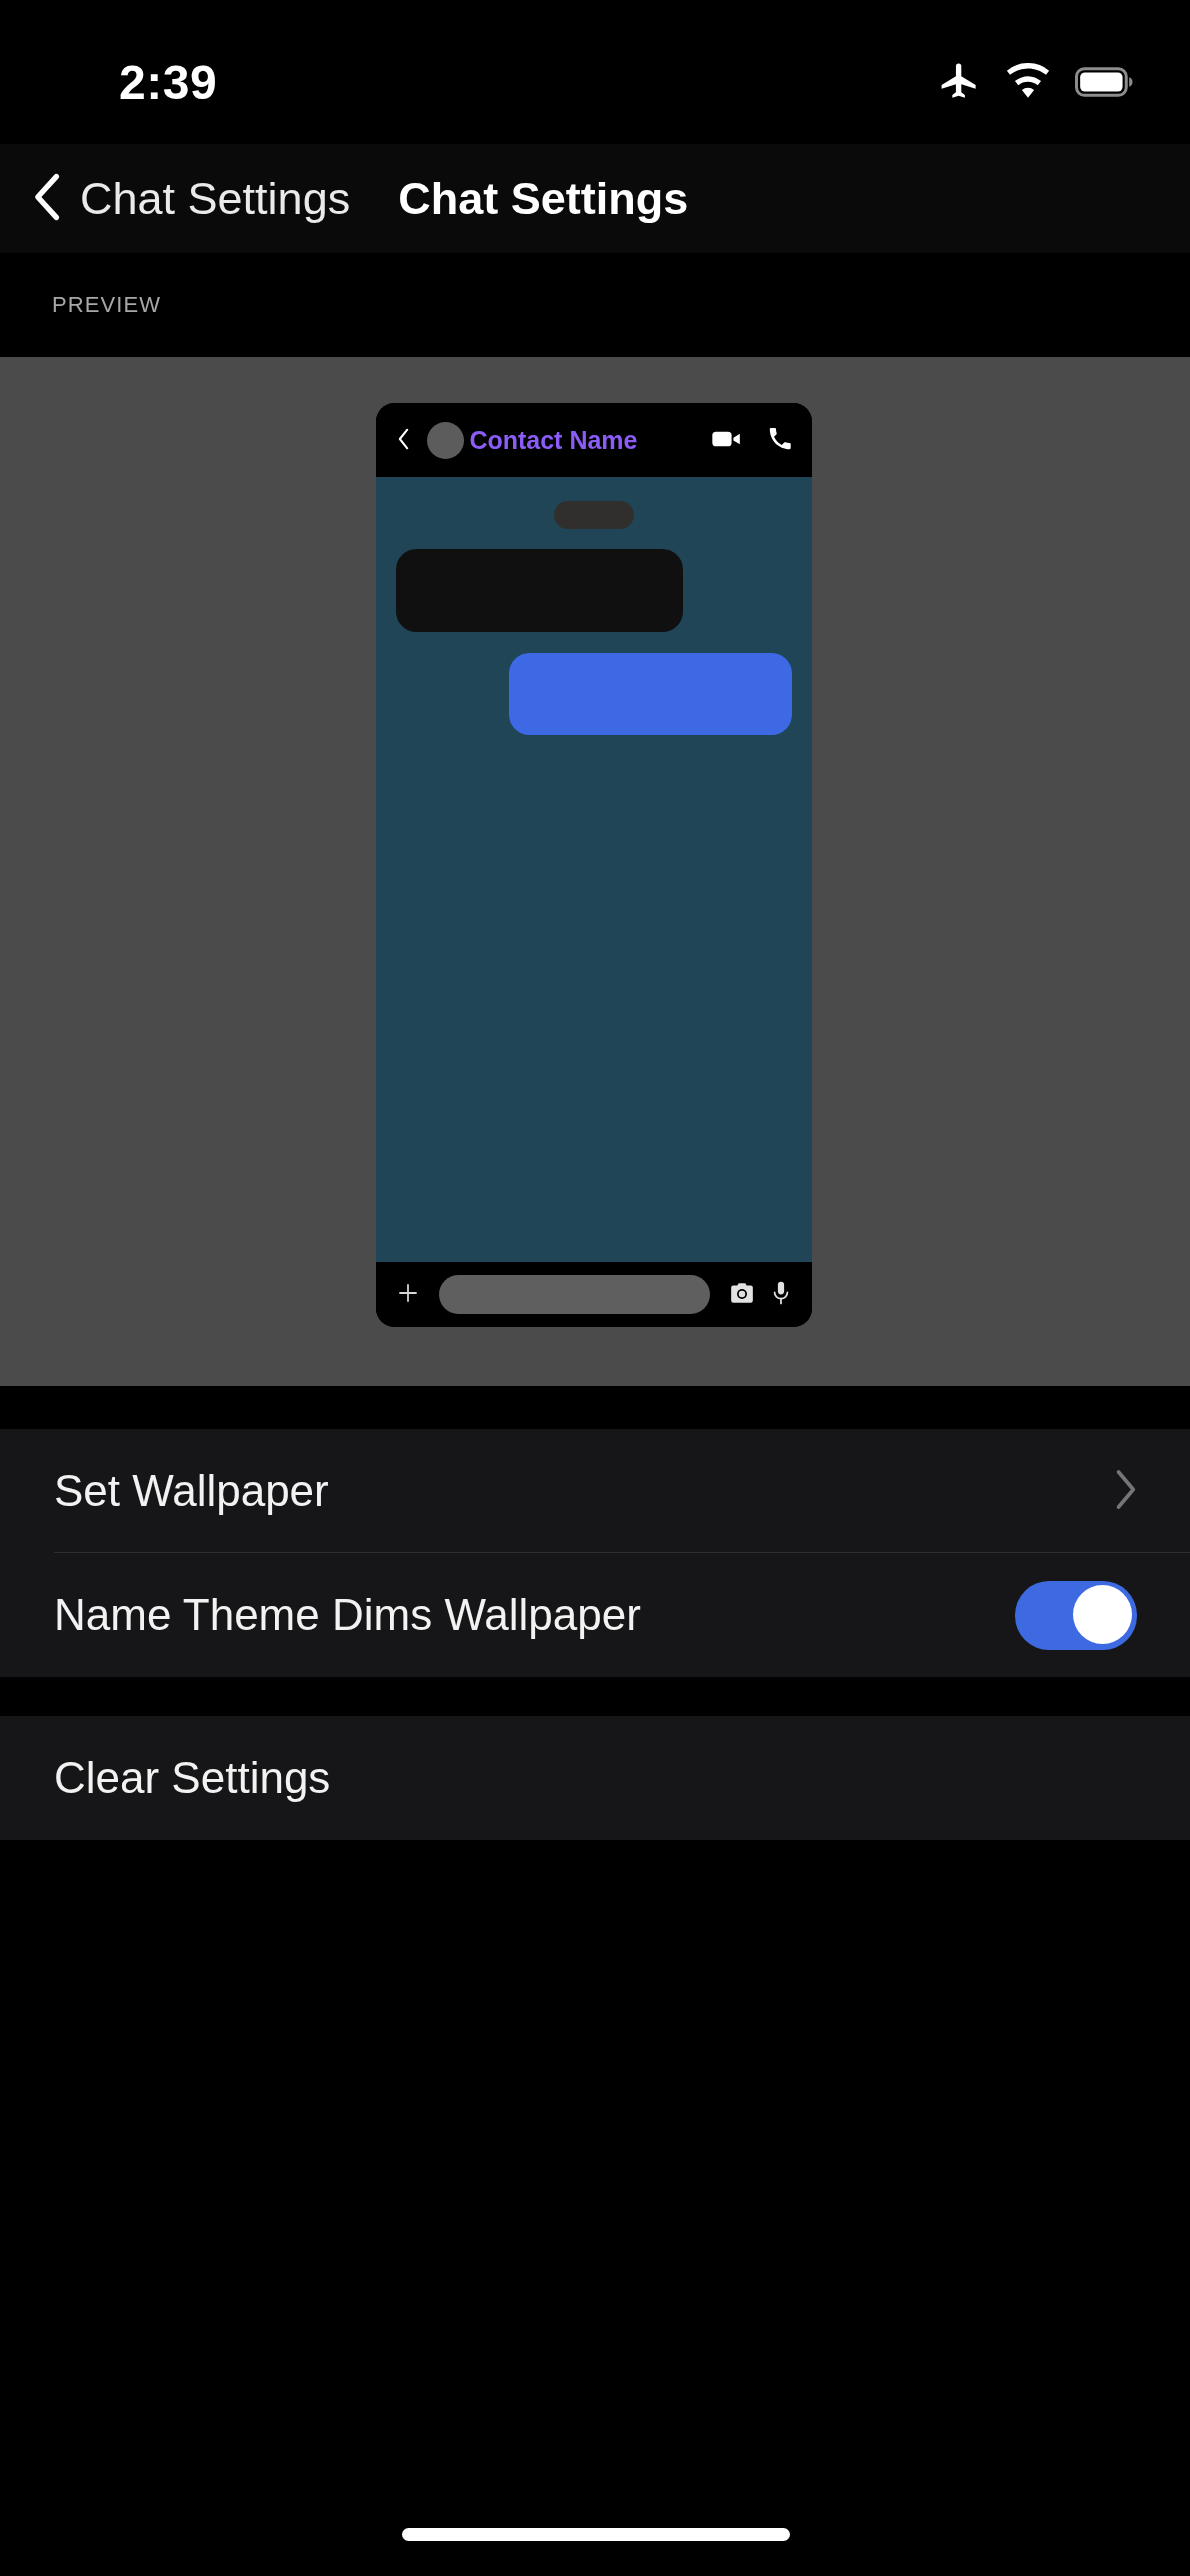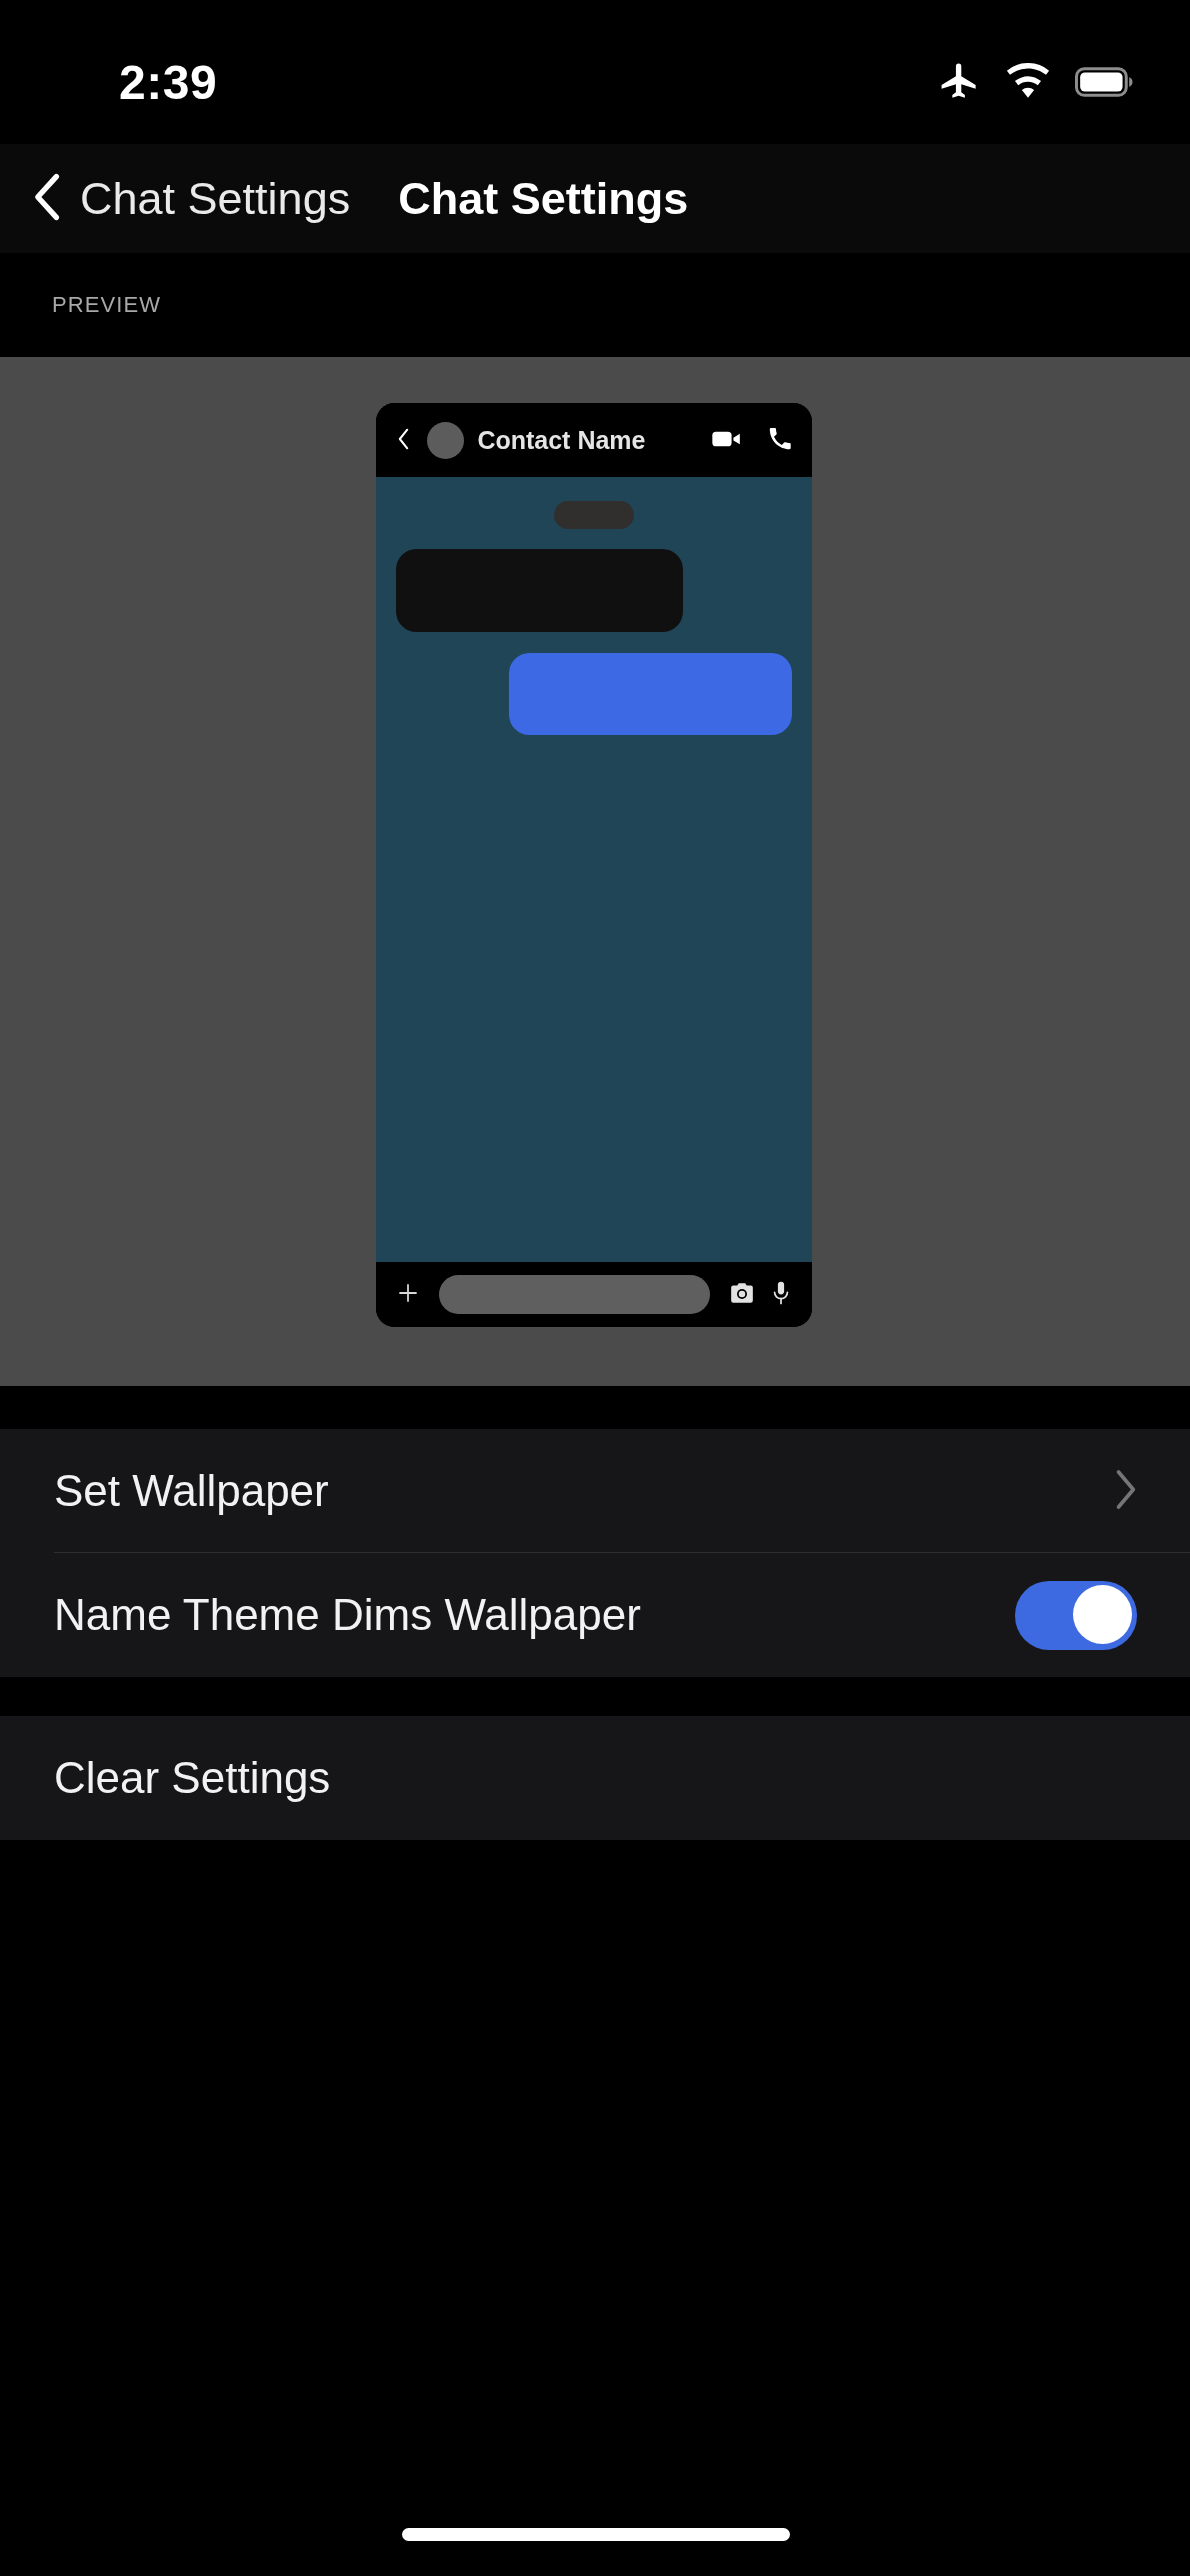--- a/index.html
+++ b/index.html
@@ -63,21 +63,21 @@
   .phone-header {
     height:74px; background:#000; display:flex; align-items:center;
     padding:0 20.4px; flex-shrink:0;
   }
   .ph-back { display:block; flex-shrink:0; }
   .ph-avatar {
     width:37px; height:37px; border-radius:50%;
     background:#5c5c5c; margin-left:15px; flex-shrink:0;
   }
   .ph-name {
-    color:#e5e5e5; font-size:25px; font-weight:700; margin-left:13px;
+    color:#8b5cf6; font-size:25px; font-weight:700; margin-left:5px;
     white-space:nowrap;
   }
   .ph-actions { margin-left:auto; display:flex; align-items:center; gap:26px; }
 
   .phone-wall {
     flex:1; background:#204556; position:relative; padding:13px 20.4px 0;
   }
   .date-pill {
     width:80px; height:28px; border-radius:14px; background:#302f2e;
     margin:11px auto 0;

